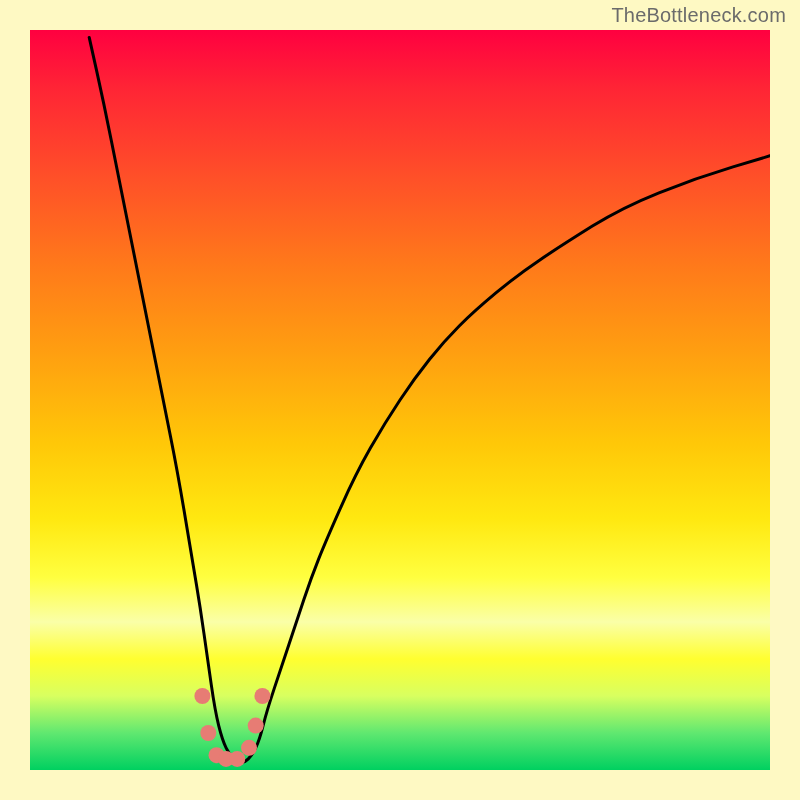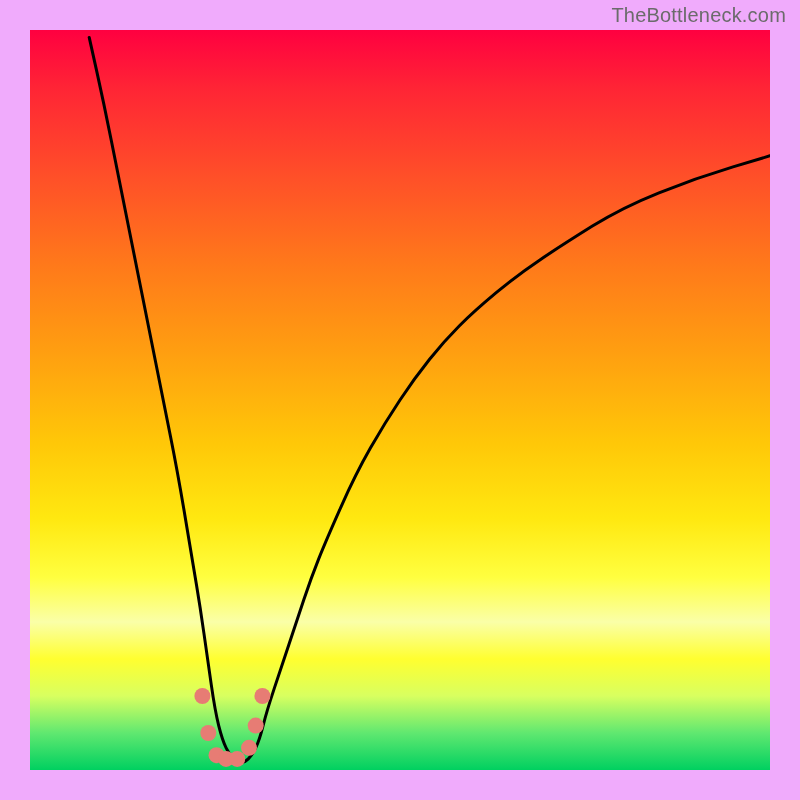--- a/index.html
+++ b/index.html
@@ -1,21 +1,21 @@
 <!DOCTYPE html>
 <html><head>
 <meta charset="utf-8">
 <style>
   * { margin: 0; padding: 0; box-sizing: border-box; }
   html, body { width: 800px; height: 800px; overflow: hidden; background: #000; }
   .frame {
     position: relative;
     width: 800px;
     height: 800px;
-    background: #f0abfc;
+    background: #fef9c3;
     text-align: right;
   }
   .plot-area {
     position: absolute;
     left: 30px;
     top: 30px;
     width: 740px;
     height: 740px;
     background: linear-gradient(
       to bottom,

